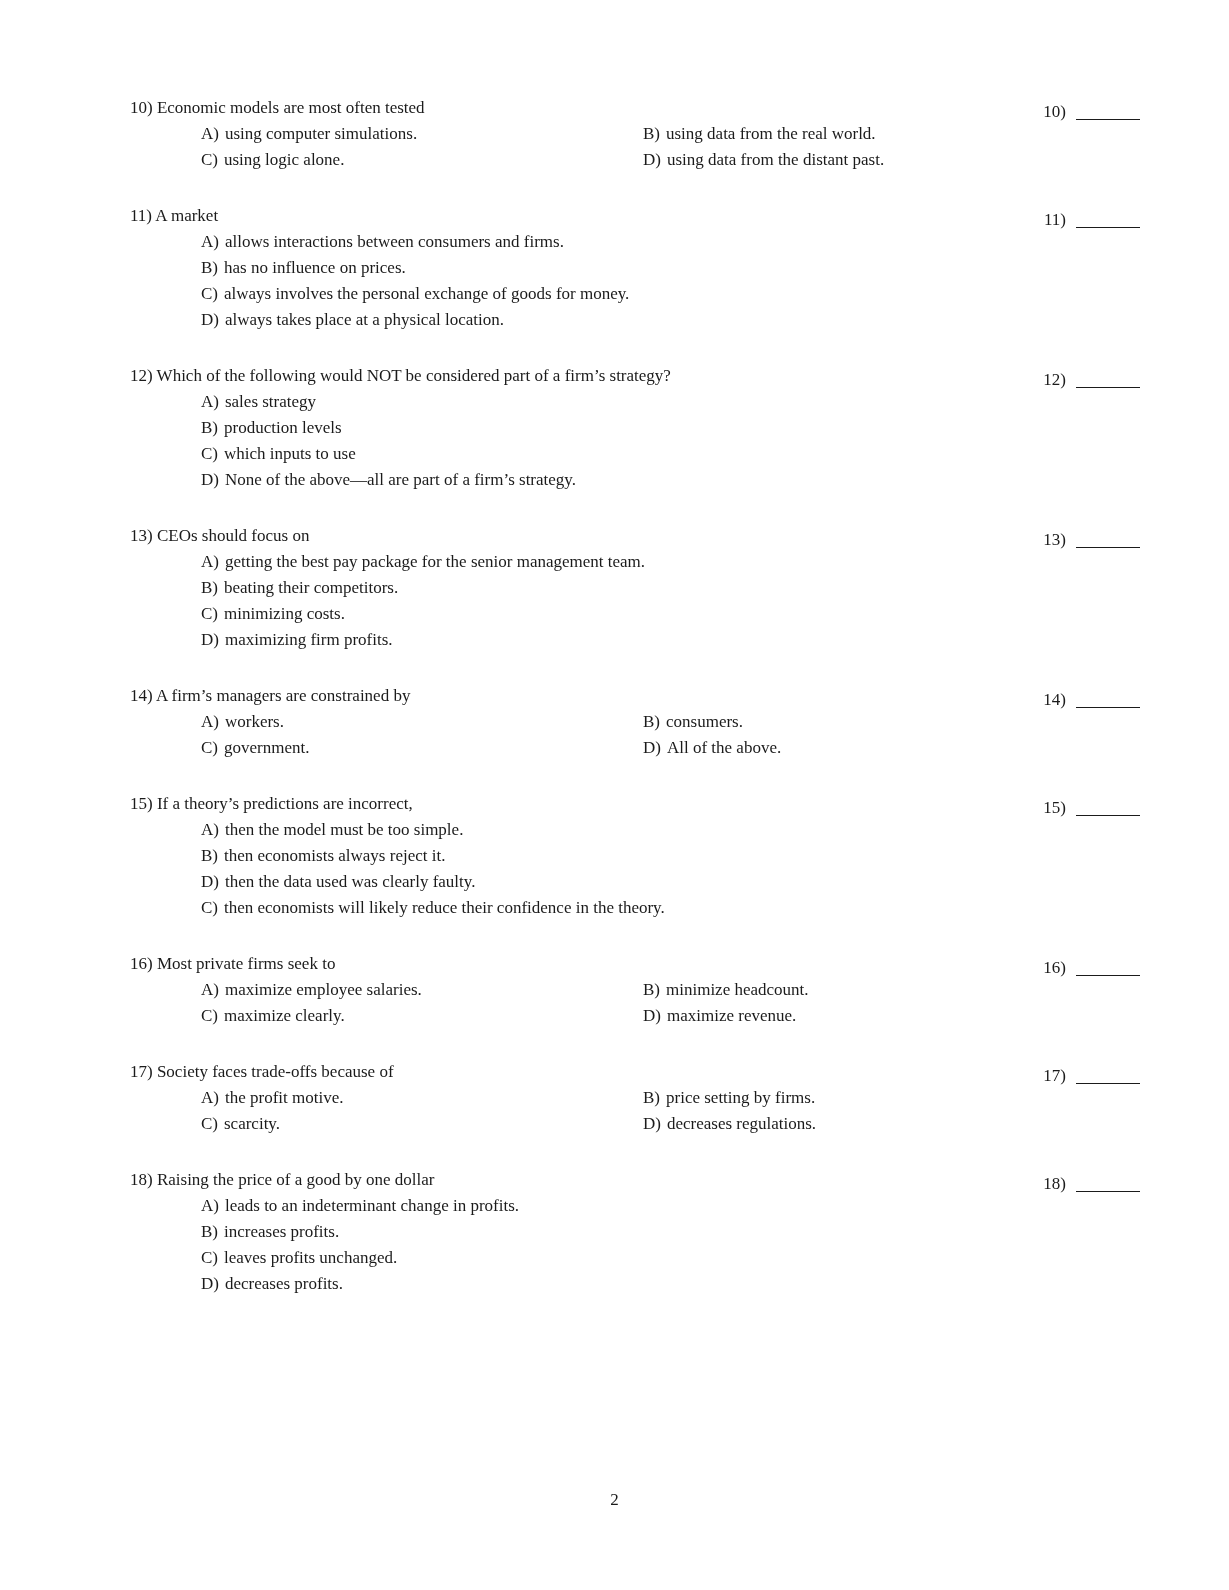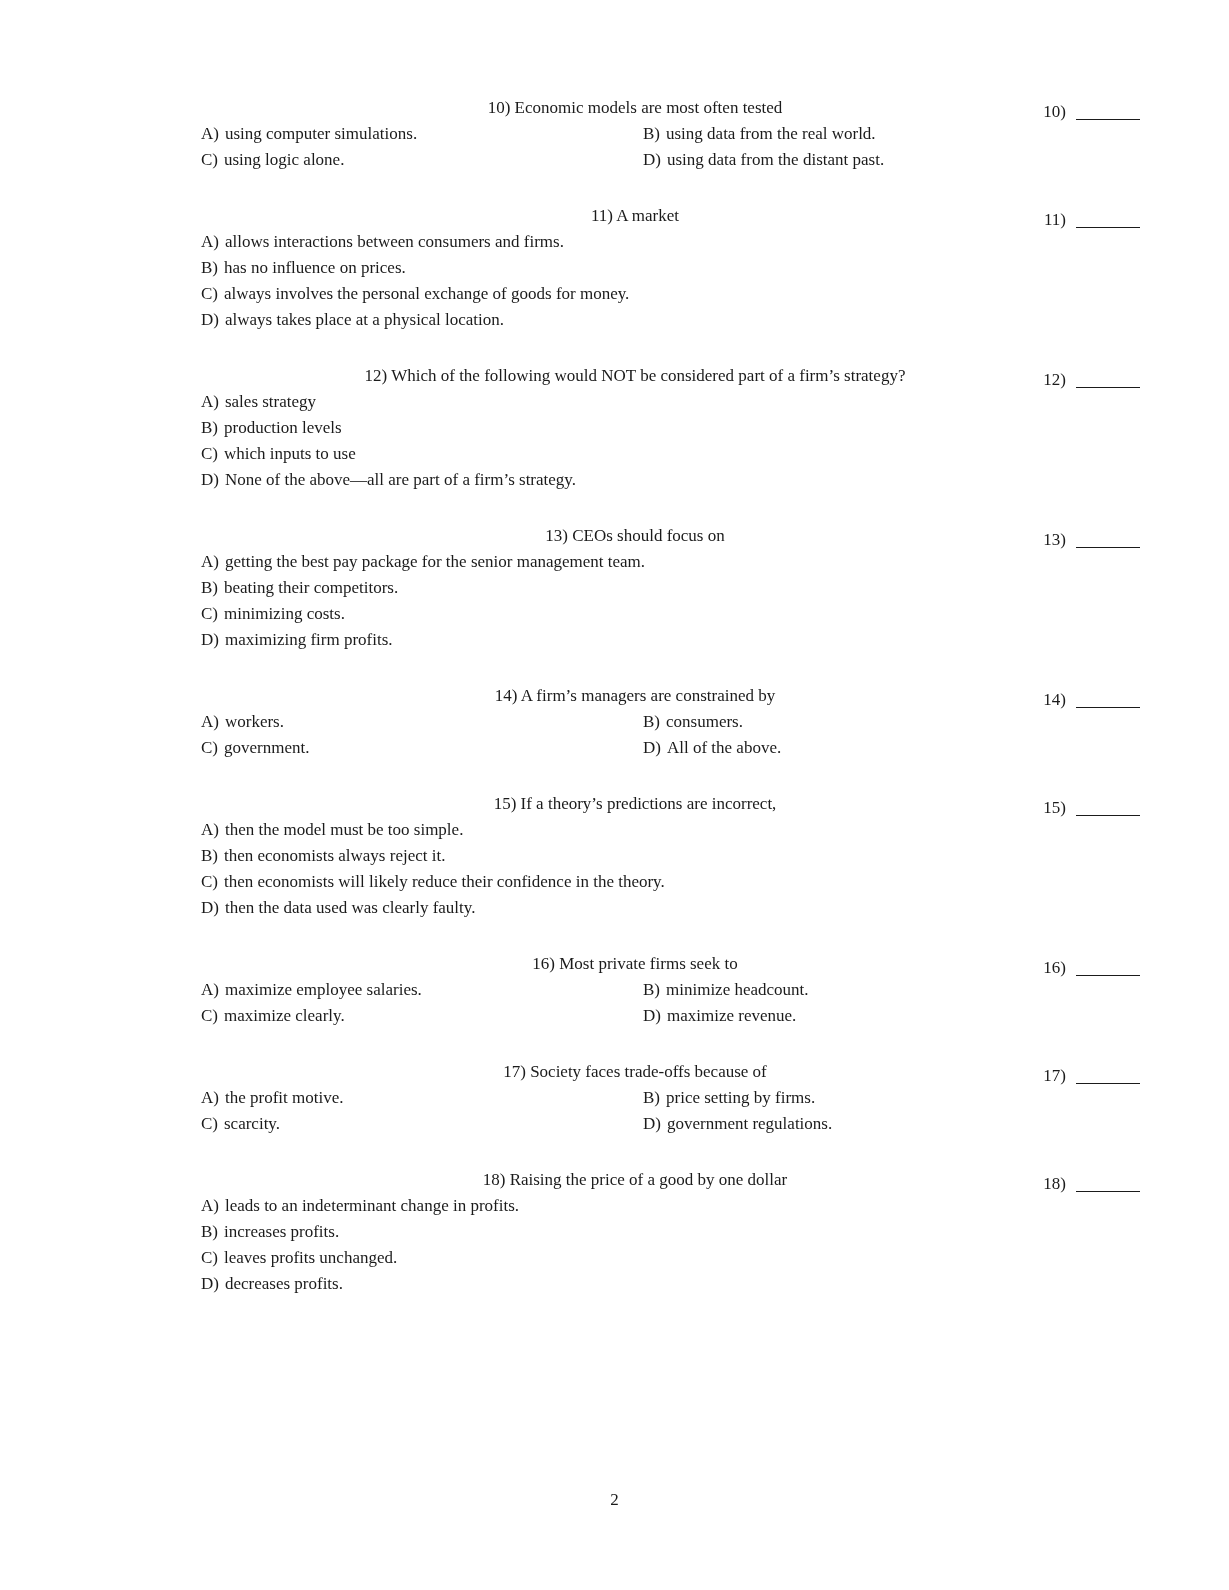--- a/index.html
+++ b/index.html
@@ -15,21 +15,21 @@
     overflow: hidden;
   }
   .content {
     padding: 95px 89px 0 130px;
   }
   .question {
     position: relative;
     line-height: 26px;
     margin-bottom: 30px;
   }
-  .stem { white-space: nowrap; text-align: center; }
+  .stem { white-space: nowrap; }
   .answer {
     position: absolute;
     top: 4px;
     right: 0;
     white-space: nowrap;
   }
   .ans-blank {
     display: inline-block;
     width: 64px;
     height: 1em;
@@ -105,42 +105,42 @@
         <div class="choice"><span class="c-label">C)</span><span class="c-text">government.</span></div>
         <div class="choice"><span class="c-label">D)</span><span class="c-text">All of the above.</span></div>
       </div>
     </section>
     <section class="question">
       <div class="stem">15)  If a theory’s predictions are incorrect,</div>
       <div class="answer"><span class="ans-num">15)</span><span class="ans-blank"></span></div>
       <div class="choices">
         <div class="choice"><span class="c-label">A)</span><span class="c-text">then the model must be too simple.</span></div>
         <div class="choice"><span class="c-label">B)</span><span class="c-text">then economists always reject it.</span></div>
+        <div class="choice"><span class="c-label">D)</span><span class="c-text">then the data used was clearly faulty.</span></div>
         <div class="choice"><span class="c-label">C)</span><span class="c-text">then economists will likely reduce their confidence in the theory.</span></div>
-        <div class="choice"><span class="c-label">D)</span><span class="c-text">then the data used was clearly faulty.</span></div>
       </div>
     </section>
     <section class="question">
       <div class="stem">16)  Most private firms seek to</div>
       <div class="answer"><span class="ans-num">16)</span><span class="ans-blank"></span></div>
       <div class="choices two-col">
         <div class="choice"><span class="c-label">A)</span><span class="c-text">maximize employee salaries.</span></div>
         <div class="choice"><span class="c-label">B)</span><span class="c-text">minimize headcount.</span></div>
         <div class="choice"><span class="c-label">C)</span><span class="c-text">maximize clearly.</span></div>
         <div class="choice"><span class="c-label">D)</span><span class="c-text">maximize revenue.</span></div>
       </div>
     </section>
     <section class="question">
       <div class="stem">17)  Society faces trade-offs because of</div>
       <div class="answer"><span class="ans-num">17)</span><span class="ans-blank"></span></div>
       <div class="choices two-col">
         <div class="choice"><span class="c-label">A)</span><span class="c-text">the profit motive.</span></div>
         <div class="choice"><span class="c-label">B)</span><span class="c-text">price setting by firms.</span></div>
         <div class="choice"><span class="c-label">C)</span><span class="c-text">scarcity.</span></div>
-        <div class="choice"><span class="c-label">D)</span><span class="c-text">government regulations.</span></div>
+        <div class="choice"><span class="c-label">D)</span><span class="c-text">decreases regulations.</span></div>
       </div>
     </section>
     <section class="question">
       <div class="stem">18)  Raising the price of a good by one dollar</div>
       <div class="answer"><span class="ans-num">18)</span><span class="ans-blank"></span></div>
       <div class="choices">
         <div class="choice"><span class="c-label">A)</span><span class="c-text">leads to an indeterminant change in profits.</span></div>
         <div class="choice"><span class="c-label">B)</span><span class="c-text">increases profits.</span></div>
         <div class="choice"><span class="c-label">C)</span><span class="c-text">leaves profits unchanged.</span></div>
         <div class="choice"><span class="c-label">D)</span><span class="c-text">decreases profits.</span></div>

